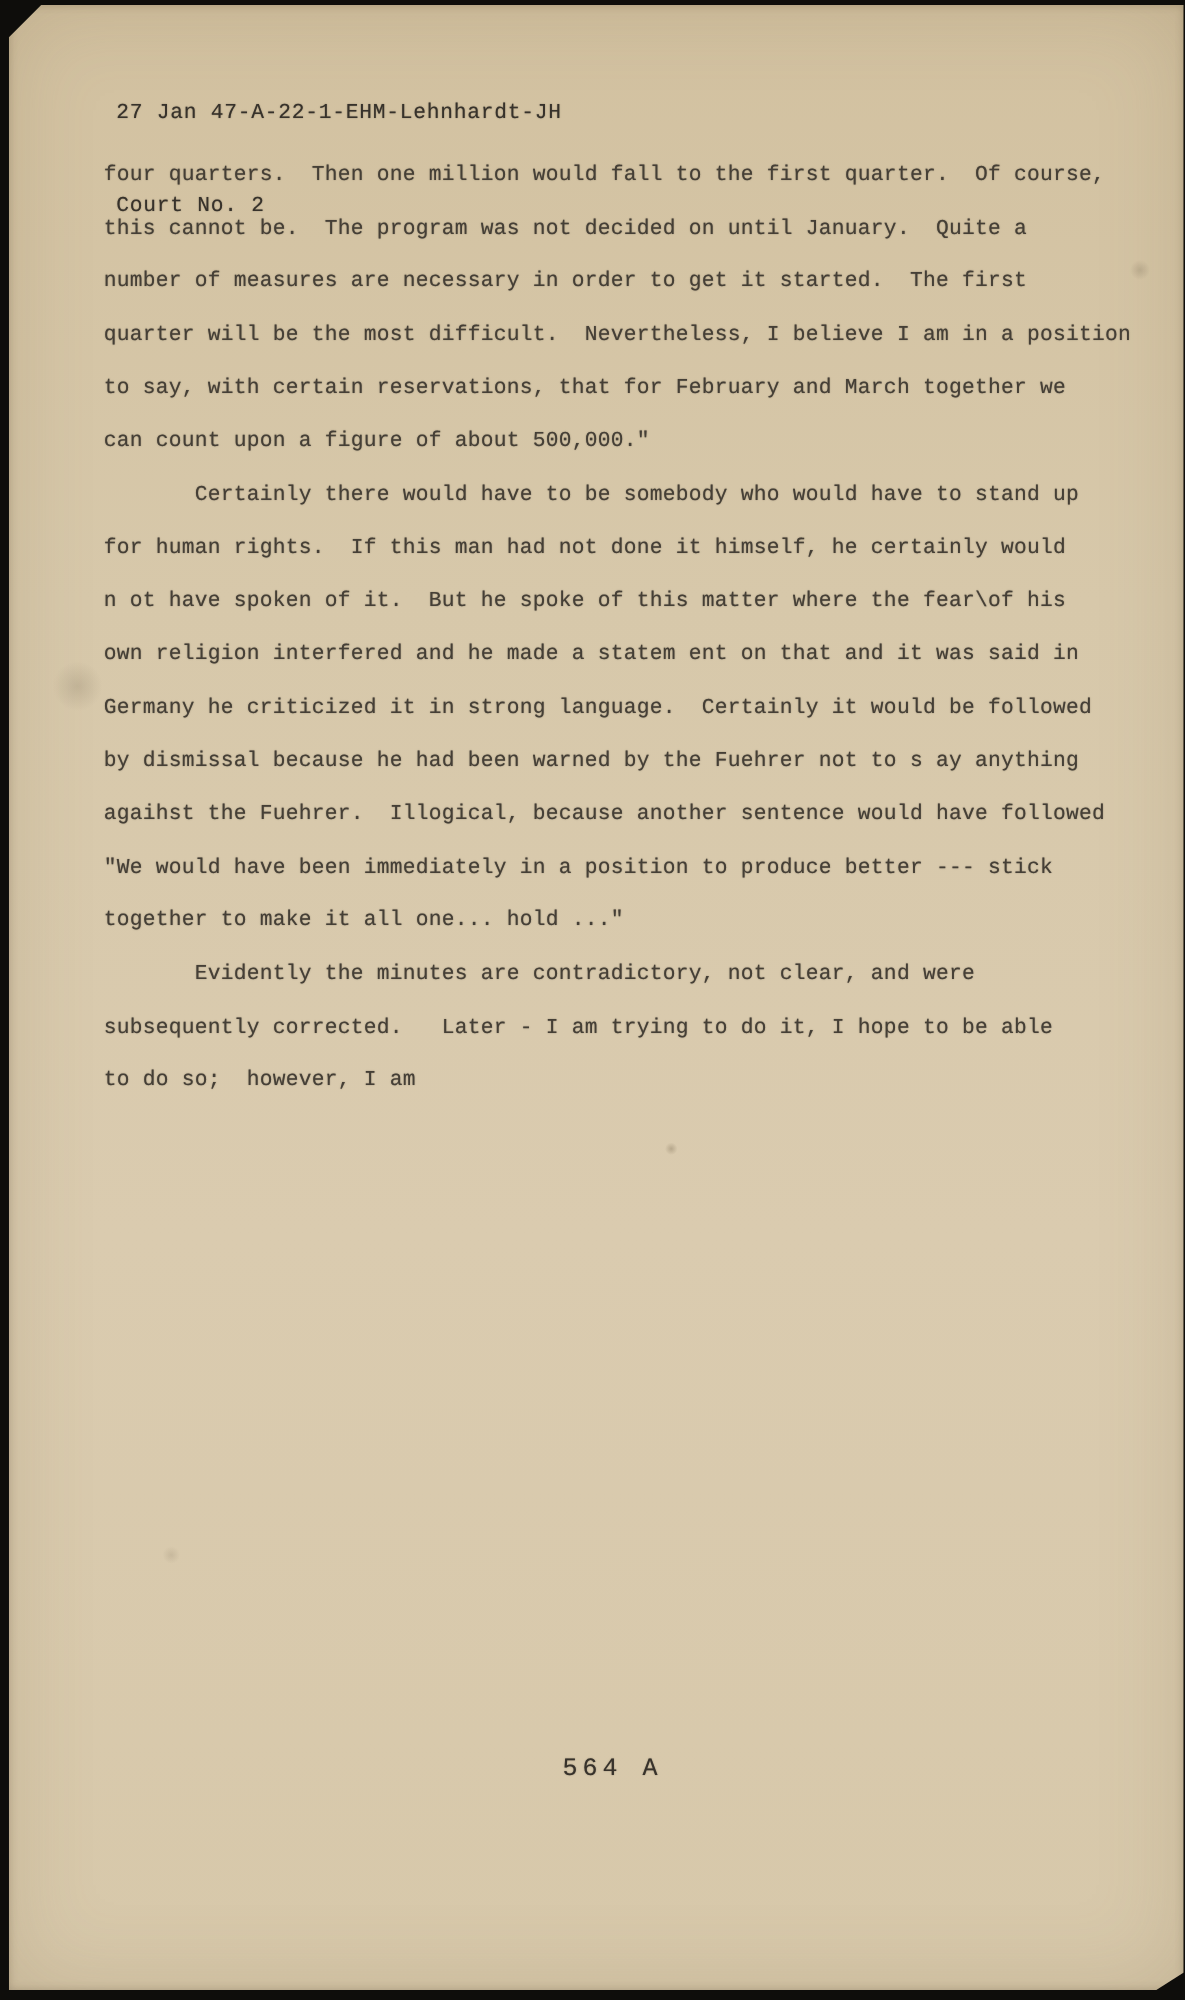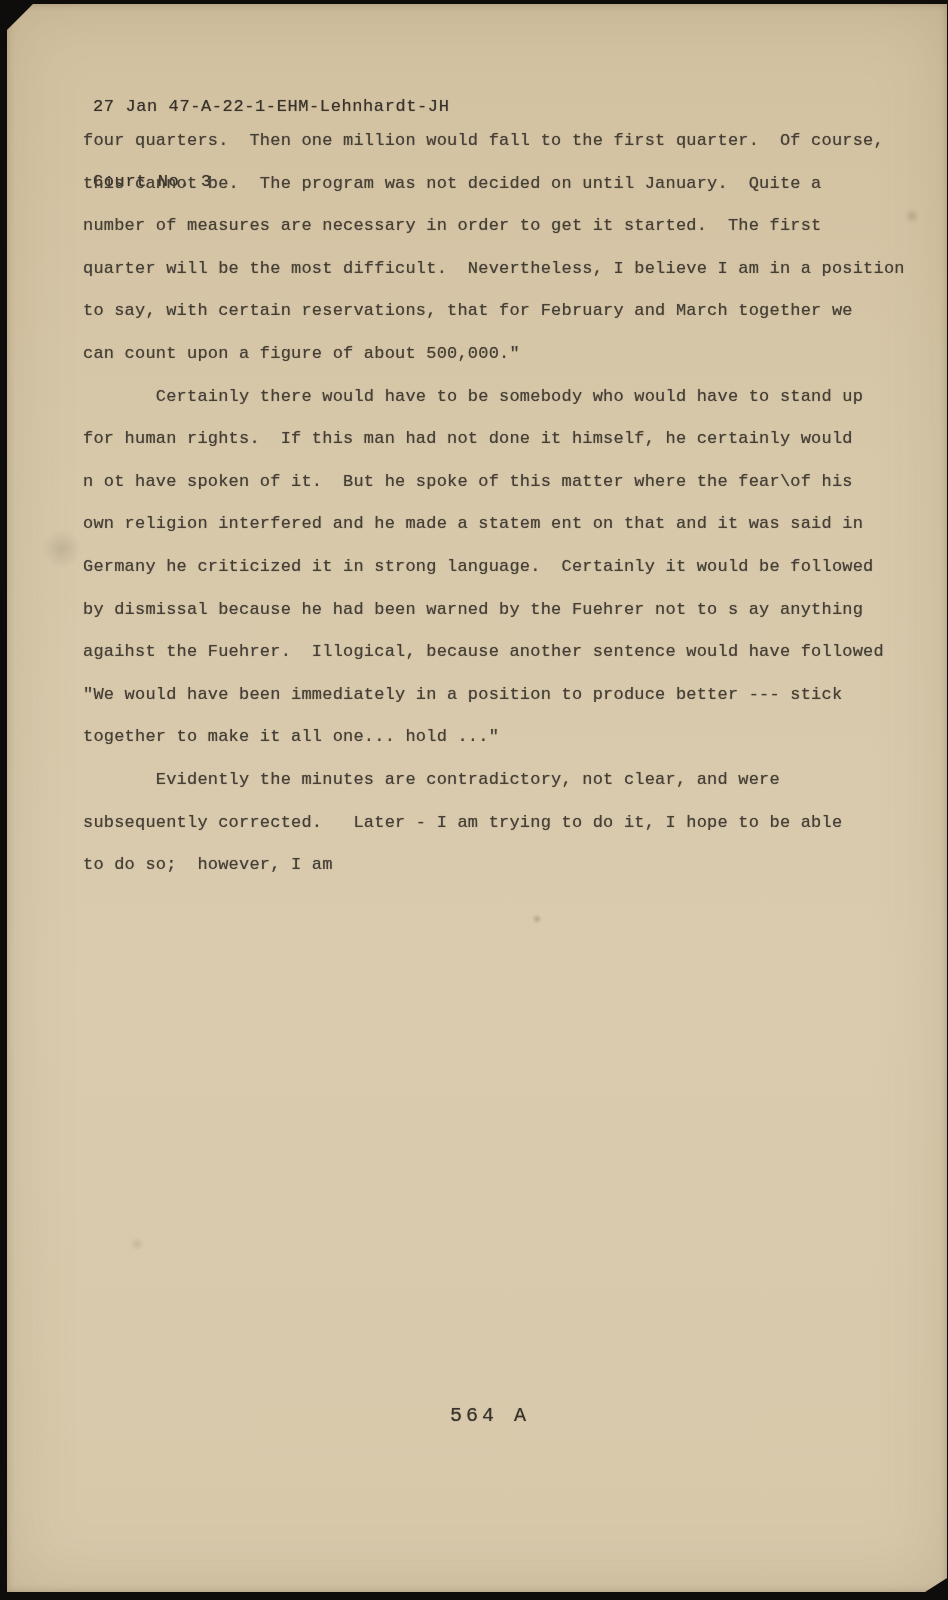--- a/index.html
+++ b/index.html
@@ -24,21 +24,21 @@
       inset 0 0 70px rgba(118, 98, 66, 0.20),
       inset 0 0 7px rgba(80, 66, 45, 0.30);
   }
   .typewritten {
     color: var(--ink);
     text-shadow: 0 0 1px rgba(62, 55, 45, 0.65);
     white-space: pre;
   }
   .header {
     position: absolute;
-    left: 86px; top: 40px;
+    left: 86px; top: 24px;
     font-size: 17px;
     line-height: 25px;
     letter-spacing: 0.6px;
     color: var(--ink-dark);
   }
   .bodytext {
     position: absolute;
     left: 76px; top: 116px;
     font-size: 17px;
     line-height: 42.6px;
@@ -53,19 +53,19 @@
     color: var(--ink-dark);
     text-align: center;
   }
 </style>
 </head>
 <body style="--paper: #d7c8aa; --paper-dark: #d2c1a0; --paper-light: #dacbaf; --ink: #453f36; --ink-dark: #37322b; background: rgb(14, 13, 11);">
 
 <div class="paper">
   <div class="header typewritten">
     <div>27 Jan 47-A-22-1-EHM-Lehnhardt-JH</div>
-    <div>Court No. 3</div>
+    <div>Court No. 2</div>
   </div>
 
   <div class="bodytext typewritten"><div class="line">four quarters.  Then one million would fall to the first quarter.  Of course,</div><div class="line">this cannot be.  The program was not decided on until January.  Quite a</div><div class="line">number of measures are necessary in order to get it started.  The first</div><div class="line">quarter will be the most difficult.  Nevertheless, I believe I am in a position</div><div class="line">to say, with certain reservations, that for February and March together we</div><div class="line">can count upon a figure of about 500,000."</div><div class="line">       Certainly there would have to be somebody who would have to stand up</div><div class="line">for human rights.  If this man had not done it himself, he certainly would</div><div class="line">n ot have spoken of it.  But he spoke of this matter where the fear\of his</div><div class="line">own religion interfered and he made a statem ent on that and it was said in</div><div class="line">Germany he criticized it in strong language.  Certainly it would be followed</div><div class="line">by dismissal because he had been warned by the Fuehrer not to s ay anything</div><div class="line">agaihst the Fuehrer.  Illogical, because another sentence would have followed</div><div class="line">"We would have been immediately in a position to produce better --- stick</div><div class="line">together to make it all one... hold ..."</div><div class="line">       Evidently the minutes are contradictory, not clear, and were</div><div class="line">subsequently corrected.   Later - I am trying to do it, I hope to be able</div><div class="line">to do so;  however, I am</div></div>
 
   <div class="pagenum typewritten">564 A</div>
 </div>
 
 </body></html>

